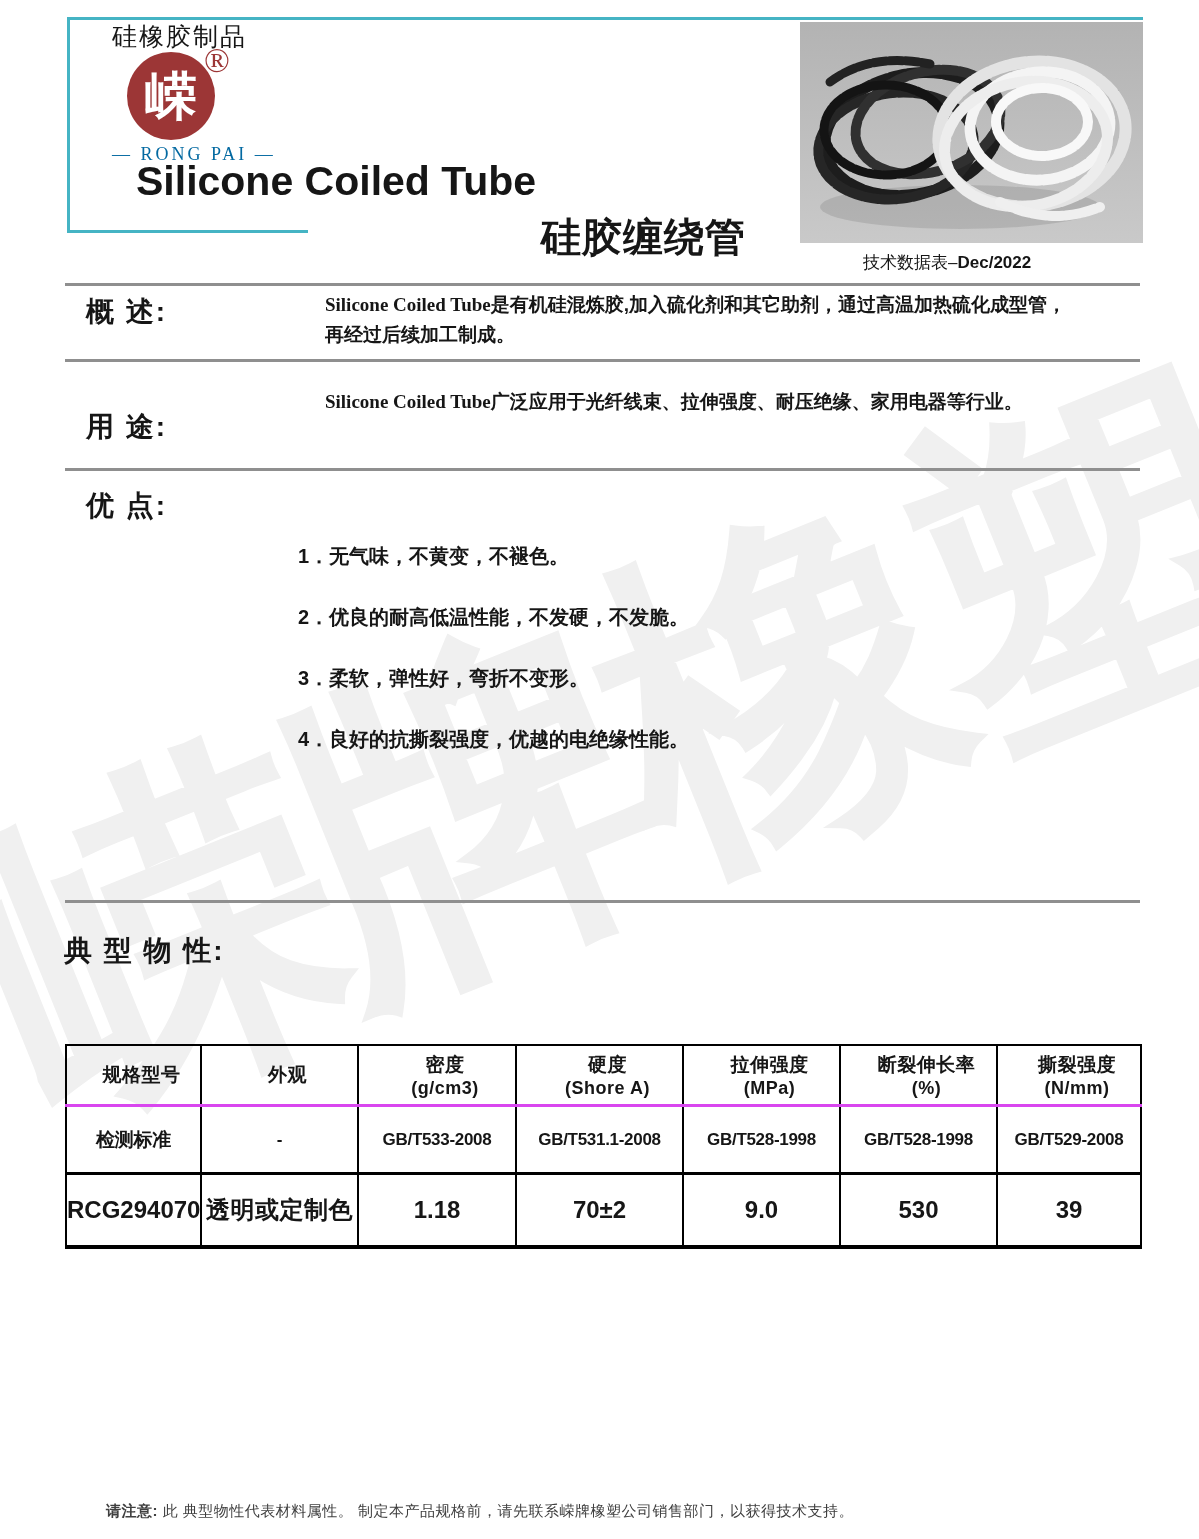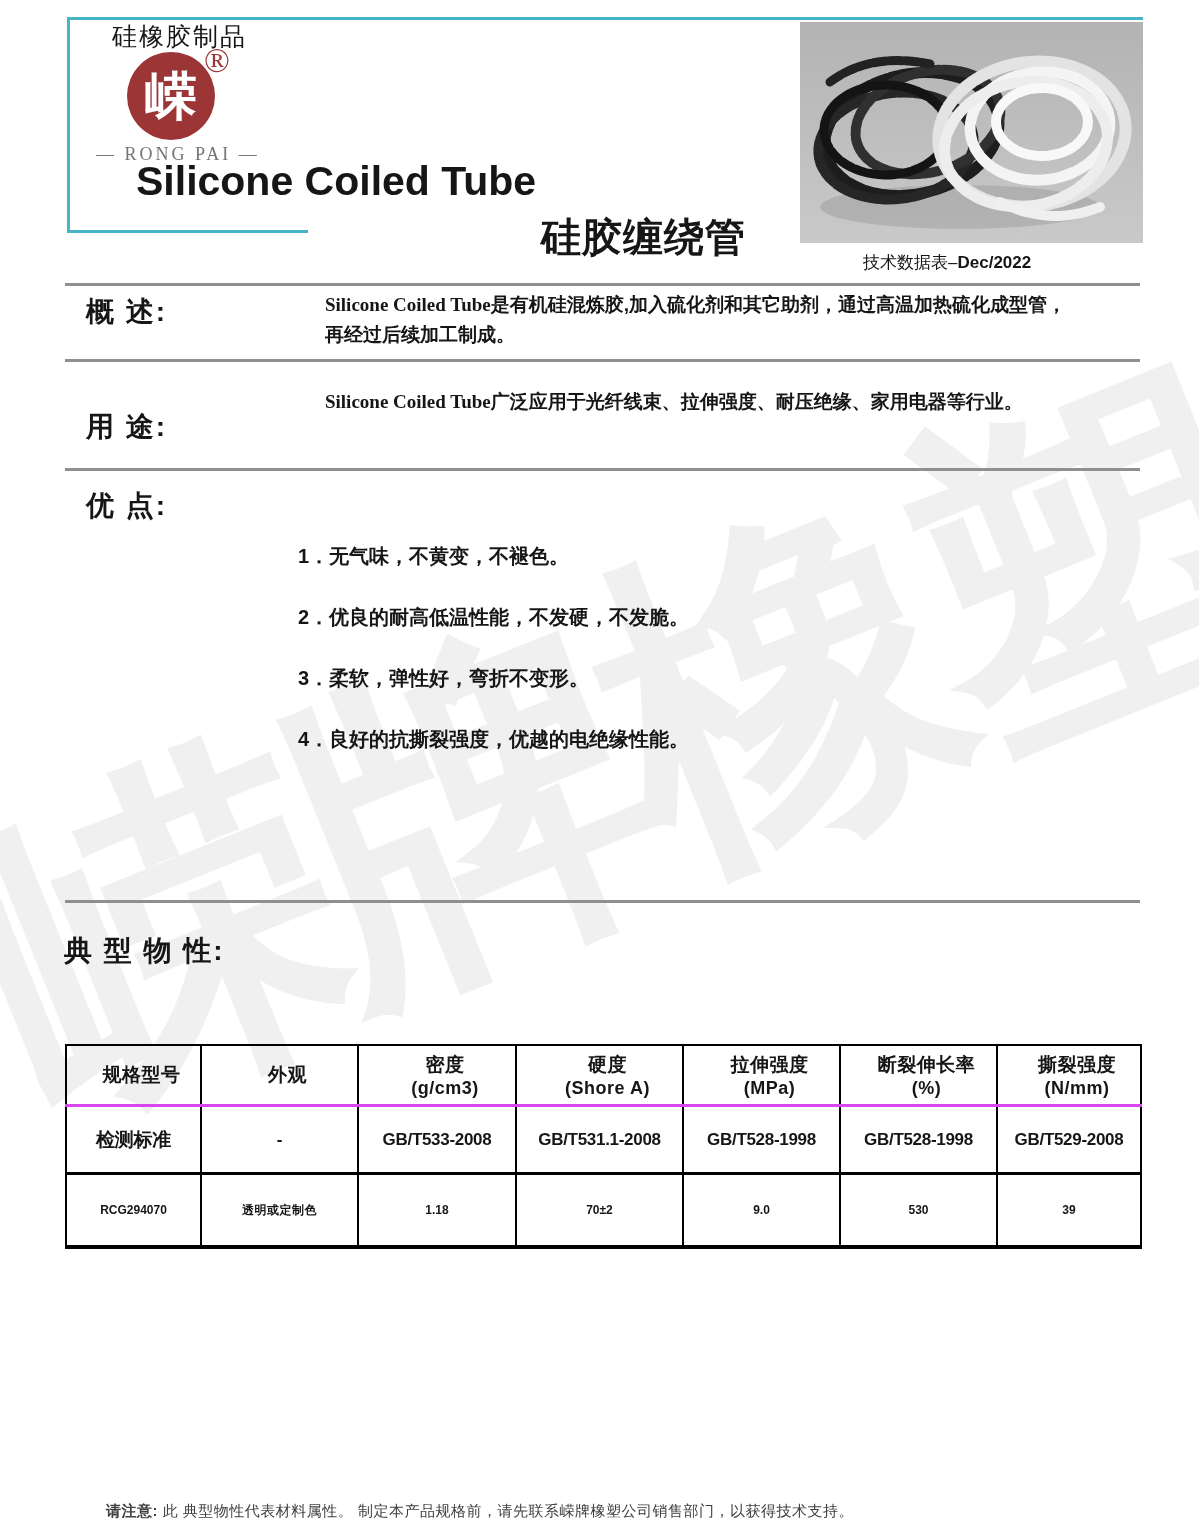--- a/index.html
+++ b/index.html
@@ -12,21 +12,21 @@
              transform:rotate(-22deg);white-space:nowrap;text-align:center;
              font-family:"DejaVu Sans",sans-serif;user-select:none;}
   .content{position:relative;z-index:1;}
   
   .accentline{position:absolute;background:#45b4c4;}
   .brand-tagline{left:112px;top:20px;font-size:25px;letter-spacing:2px;font-weight:500;}
   .logo-circle{left:127px;top:52px;width:88px;height:88px;border-radius:50%;
                background:#9c3636;display:flex;align-items:center;justify-content:center;}
   .logo-glyph{color:#fff;font-size:52px;font-weight:700;line-height:1;}
   .reg-mark{left:204px;top:42px;font-size:34px;color:#9c3636;font-family:"Liberation Serif",serif;}
-  .brand-name{left:96px;top:144px;font-size:18px;color:#737373;letter-spacing:3px;
+  .brand-name{left:112px;top:144px;font-size:18px;color:#0369a1;letter-spacing:3px;
               font-family:"Liberation Serif",serif;}
   .title-en{left:136px;top:158px;font-size:41px;font-weight:700;letter-spacing:0px;}
   .title-zh{left:500px;top:210px;font-size:40px;font-weight:700;letter-spacing:1px;margin-left:41px;}
   .photo{left:800px;top:22px;width:343px;height:221px;}
   .caption{left:863px;top:251px;font-size:17px;}
   .caption b{font-weight:700;}
   
   .hr{position:absolute;left:65px;width:1075px;height:3px;background:#8f8f8f;}
   .sec-label{position:absolute;left:86px;font-size:28px;font-weight:700;letter-spacing:2px;}
   .body-text{position:absolute;left:325px;width:760px;font-size:19px;font-weight:700;
@@ -36,21 +36,21 @@
   
   .props{position:absolute;left:65px;top:1044px;width:1075px;border-collapse:collapse;
          table-layout:fixed;}
   .props th,.props td{border-left:2px solid #000;border-right:2px solid #000;
          text-align:center;vertical-align:middle;padding:0;font-weight:700;}
   .props thead th{border-top:2px solid #000;border-bottom:3px solid #d946ef;height:58px;
          font-size:19px;padding-left:16px;}
   .props .unit{font-size:18px;font-weight:700;}
   .props tr.r1 td{border-bottom:3px solid #000;height:65px;font-size:17px;letter-spacing:-0.3px;}
   .props tr.r2 td{border-bottom:2px solid #000;height:70px;font-size:18px;}
-  .props tr.r3 td{border-bottom:4px solid #000;height:70px;font-size:12px;}
+  .props tr.r3 td{border-bottom:4px solid #000;height:70px;font-size:24px;}
   .props td.zh, .props th{letter-spacing:0.5px;}
   
   .footer{position:absolute;left:90px;top:1502px;font-size:15px;color:#3f3f3f;letter-spacing:0.5px;}
   .footer .lbl{font-weight:700;margin-left:16px;}
 </style>
 </head>
 <body>
 
 <div class="page">
 

